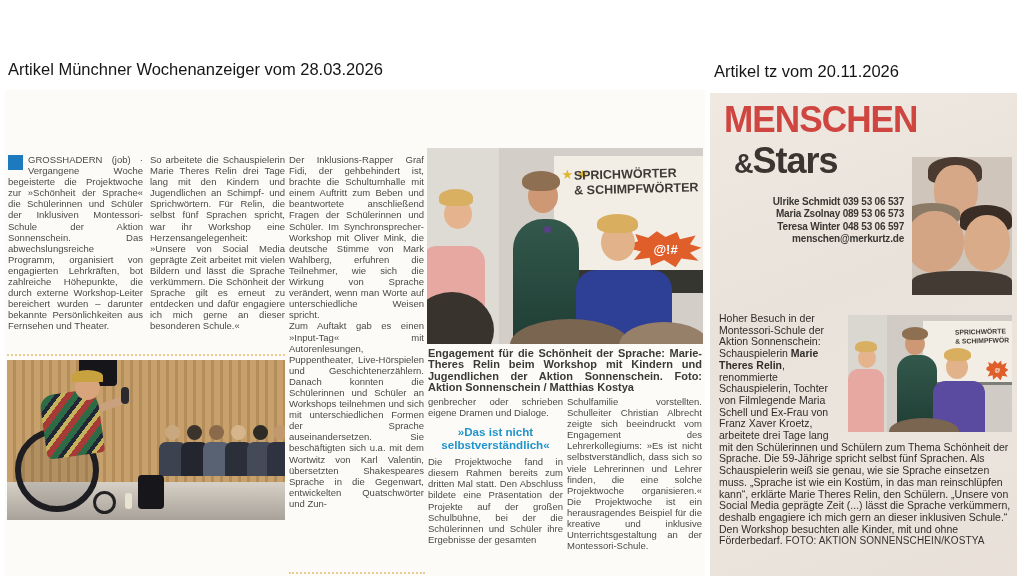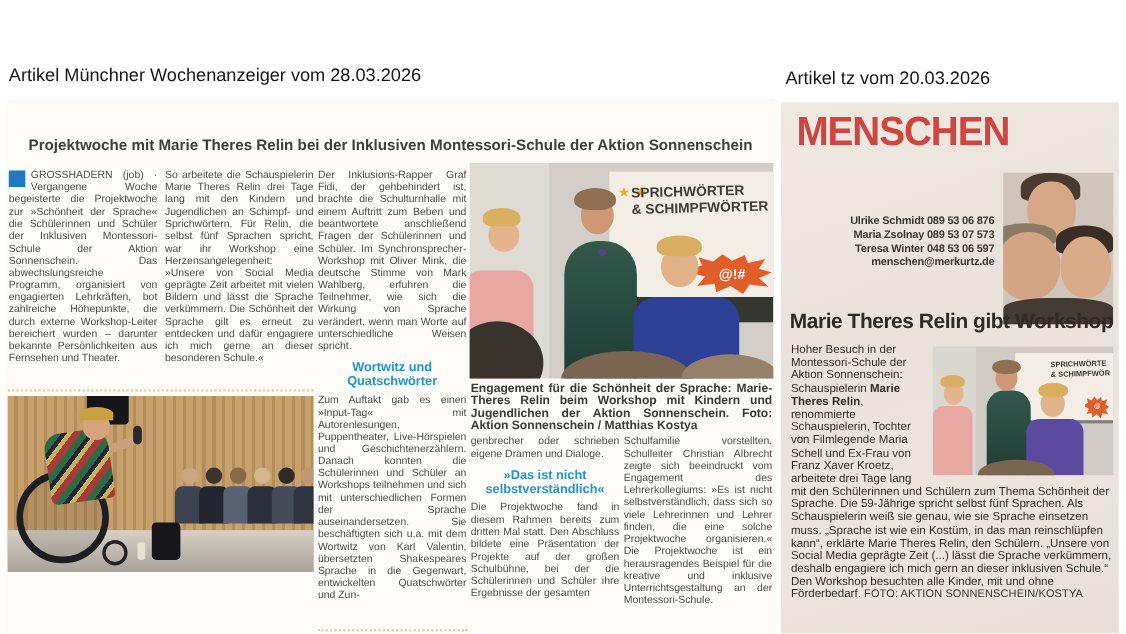--- a/index.html
+++ b/index.html
@@ -80,36 +80,34 @@
       color:#302c28;text-align:left;}
   .tz-photo{float:right;width:164px;height:117px;margin:2px 0 4px 6px;position:relative;overflow:hidden;
       background:linear-gradient(90deg,#dad6d0 0 24%,#d0cbc4 24%);}
   .tz-credit{font-size:10px;letter-spacing:0.1px;color:#36322e;}
   b{font-weight:bold;}
 </style>
 </head>
 <body>
 
 <div class="pagelabel" style="left:8px;top:60px;">Artikel Münchner Wochenanzeiger vom 28.03.2026</div>
-<div class="pagelabel" style="left:714px;top:62px;">Artikel tz vom 20.03.2026</div>
+<div class="pagelabel" style="left:714px;top:62px;">Artikel tz vom 20.11.2026</div>
 
 <div class="wa">
-  <div class="wa-subheadline">Projektwoche mit Marie Theres Relin bei der Inklusiven Montessori-Schule der Aktion Sonnenschein</div>
 
   <div class="col" style="left:3px;top:64px;">
     <span class="kicker-square"></span><span>GROSSHADERN (job) · Vergangene Woche begeisterte die Projektwoche zur »Schönheit der Sprache« die Schülerinnen und Schüler der Inklusiven Montessori-Schule der Aktion Sonnenschein. Das abwechslungsreiche Programm, organisiert von engagierten Lehrkräften, bot zahlreiche Höhepunkte, die durch externe Workshop-Leiter bereichert wurden – darunter bekannte Persönlichkeiten aus Fernsehen und Theater.</span>
   </div>
 
   <div class="col" style="left:145px;top:64px;">
     <span>So arbeitete die Schauspielerin Marie Theres Relin drei Tage lang mit den Kindern und Jugendlichen an Schimpf- und Sprichwörtern. Für Relin, die selbst fünf Sprachen spricht, war ihr Workshop eine Herzensangelegenheit: »Unsere von Social Media geprägte Zeit arbeitet mit vielen Bildern und lässt die Sprache verkümmern. Die Schönheit der Sprache gilt es erneut zu entdecken und dafür engagiere ich mich gerne an dieser besonderen Schule.«</span>
   </div>
 
   <div class="col" style="left:284px;top:64px;height:420px;">
     <p class="colp">Der Inklusions-Rapper Graf Fidi, der gehbehindert ist, brachte die Schulturnhalle mit einem Auftritt zum Beben und beantwortete anschließend Fragen der Schülerinnen und Schüler. Im Synchronsprecher-Workshop mit Oliver Mink, die deutsche Stimme von Mark Wahlberg, erfuhren die Teilnehmer, wie sich die Wirkung von Sprache verändert, wenn man Worte auf unterschiedliche Weisen spricht.</p>
-    <div class="bluehead">Wortwitz und Quatschwörter</div>
     <p class="colp">Zum Auftakt gab es einen »Input-Tag« mit Autorenlesungen, Puppentheater, Live-Hörspielen und Geschichtenerzählern. Danach konnten die Schülerinnen und Schüler an Workshops teilnehmen und sich mit unterschiedlichen Formen der Sprache auseinandersetzen. Sie beschäftigten sich u.a. mit dem Wortwitz von Karl Valentin, übersetzten Shakespeares Sprache in die Gegenwart, entwickelten Quatschwörter und Zun-</p>
   </div>
 
   <div class="col" style="left:562px;top:306px;height:180px;">
     <span>Schulfamilie vorstellten. Schulleiter Christian Albrecht zeigte sich beeindruckt vom Engagement des Lehrerkollegiums: »Es ist nicht selbstverständlich, dass sich so viele Lehrerinnen und Lehrer finden, die eine solche Projektwoche organisieren.« Die Projektwoche ist ein herausragendes Beispiel für die kreative und inklusive Unterrichtsgestaltung an der Montessori-Schule.</span>
   </div>
 
   <div class="col" style="left:423px;top:306px;height:180px;">
     <p class="colp">genbrecher oder schrieben eigene Dramen und Dialoge.</p>
     <div class="bluehead">»Das ist nicht selbstverständlich«</div>
@@ -184,38 +182,40 @@
     <div class="fig" style="right:-2%;bottom:-12%;width:90px;height:46px;background:#97806a;border-radius:50% 50% 0 0;"></div>
   </div>
   <div class="caption cap-main">
     <span>Engagement für die Schönheit der Sprache: Marie-Theres Relin beim Workshop mit Kindern und Jugendlichen der Aktion Sonnenschein.</span>
     <span>Foto: Aktion Sonnenschein / Matthias Kostya</span>
   </div>
 </div>
 
 <div class="tz">
   <div class="tz-menschen">MENSCHEN</div>
+  <div class="tz-stars">
+    <span class="amp">&amp;</span><span class="st">Stars</span>
+  </div>
   <div class="tz-contacts">
-    <div>Ulrike Schmidt 089 53 06 876</div>
-    <div>Maria Zsolnay 089 53 07 573</div>
+    <div>Ulrike Schmidt 039 53 06 537</div>
+    <div>Maria Zsolnay 089 53 06 573</div>
     <div>Teresa Winter 048 53 06 597</div>
     <div>menschen@merkurtz.de</div>
   </div>
 
   <div class="tz-faces">
     <div class="fig" style="left:16px;top:0;width:54px;height:26px;background:#4a3a30;border-radius:50% 50% 20% 20%;"></div>
     <div class="fig" style="left:22px;top:8px;width:44px;height:52px;background:#d6a888;border-radius:46%;"></div>
     <div class="fig" style="left:-8px;top:46px;width:56px;height:20px;background:#8a7a66;border-radius:50% 50% 20% 20%;"></div>
     <div class="fig" style="left:-6px;top:54px;width:58px;height:62px;background:#d3a584;border-radius:48%;"></div>
     <div class="fig" style="left:48px;top:48px;width:52px;height:26px;background:#3a2d26;border-radius:50% 50% 20% 20%;"></div>
     <div class="fig" style="left:52px;top:58px;width:46px;height:56px;background:#d9ab89;border-radius:48%;"></div>
     <div class="fig" style="left:0;bottom:0;width:100%;height:24px;background:#433a33;border-radius:40% 40% 0 0;"></div>
   </div>
 
-  <div class="tz-headline">Marie Theres Relin gibt Workshop</div>
 
   <div class="tz-body">
     
     <div class="tz-photo">
       <div class="board" style="left:46%;top:5%;width:54%;height:52%;border-bottom-width:3px;">
         <div class="board-txt" style="right:3%;top:10%;font-size:6.8px;line-height:9px;">
           <div>SPRICHWÖRTE</div>
           <div>&amp; SCHIMPFWÖR</div>
         </div>
         <div class="burst" style="right:4%;bottom:2%;width:22px;height:20px;">

